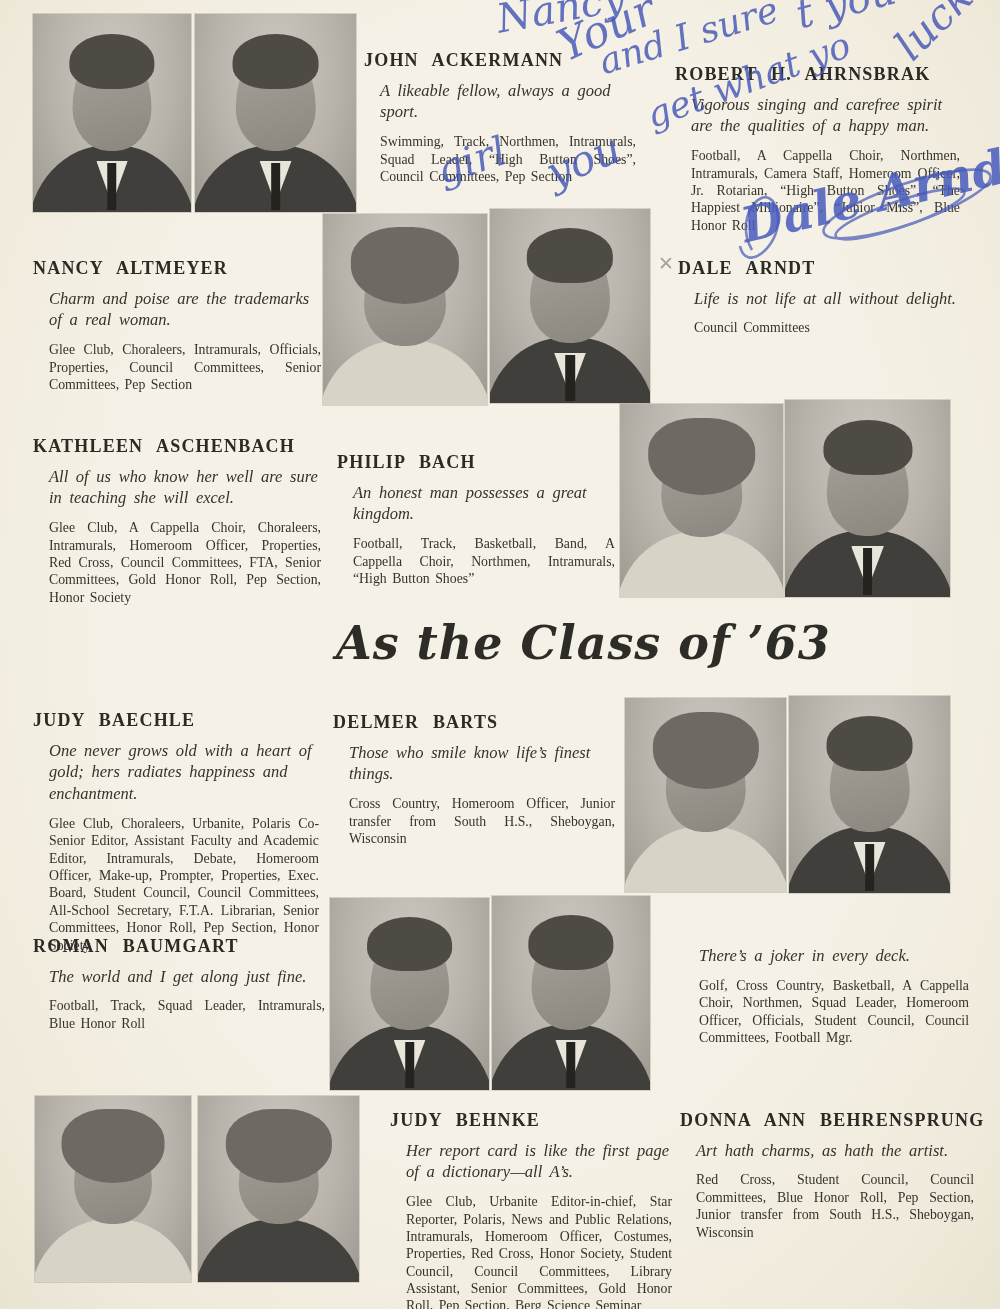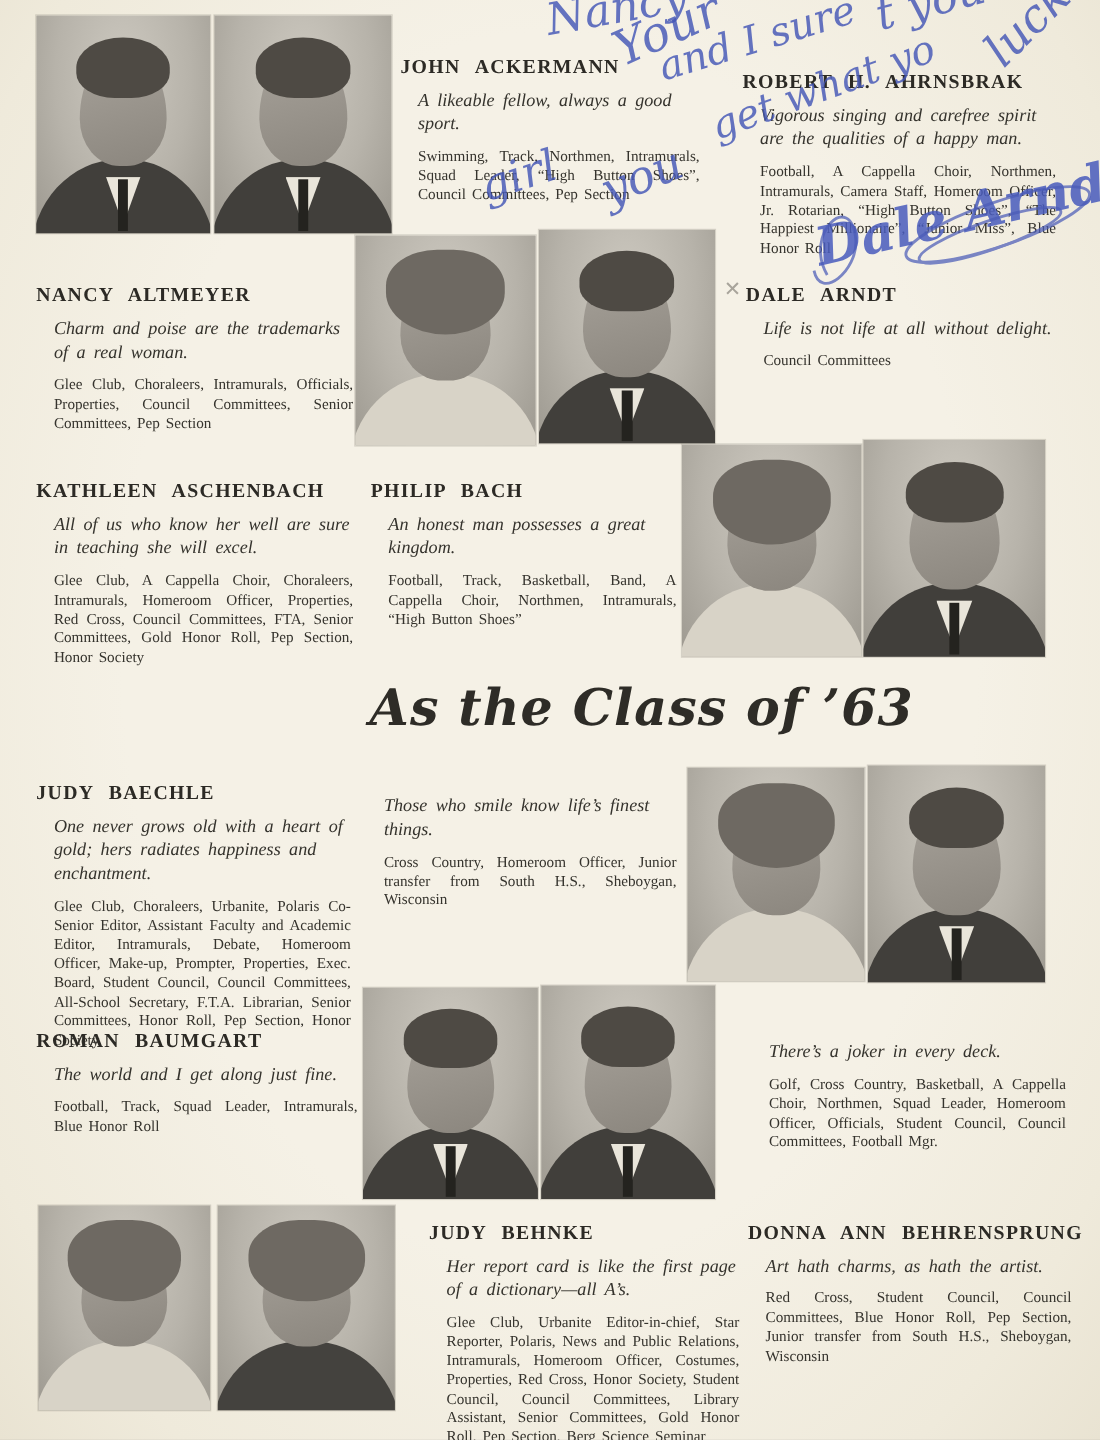--- a/index.html
+++ b/index.html
@@ -147,31 +147,32 @@
   <div class="entry" style="left:678px;top:258px;width:292px">
     <h2>DALE ARNDT</h2>
     <p class="quote">Life is not life at all without delight.</p>
     <p class="acts">Council Committees</p>
   </div>
   <div class="entry" style="left:33px;top:436px;width:288px">
     <h2>KATHLEEN ASCHENBACH</h2>
     <p class="quote">All of us who know her well are sure in teaching she will excel.</p>
     <p class="acts">Glee Club, A Cappella Choir, Choraleers, Intramurals, Homeroom Officer, Properties, Red Cross, Council Committees, FTA, Senior Committees, Gold Honor Roll, Pep Section, Honor Society</p>
   </div>
-  <div class="entry" style="left:337px;top:436px;width:278px">
+  <div class="entry" style="left:337px;top:452px;width:278px">
     <h2>PHILIP BACH</h2>
     <p class="quote">An honest man possesses a great kingdom.</p>
     <p class="acts">Football, Track, Basketball, Band, A Cappella Choir, Northmen, Intramurals, “High Button Shoes”</p>
   </div>
   <div class="entry" style="left:33px;top:710px;width:286px">
     <h2>JUDY BAECHLE</h2>
     <p class="quote">One never grows old with a heart of gold; hers radiates happiness and enchantment.</p>
     <p class="acts">Glee Club, Choraleers, Urbanite, Polaris Co-Senior Editor, Assistant Faculty and Academic Editor, Intramurals, Debate, Homeroom Officer, Make-up, Prompter, Properties, Exec. Board, Student Council, Council Committees, All-School Secretary, F.T.A. Librarian, Senior Committees, Honor Roll, Pep Section, Honor Society</p>
   </div>
   <div class="entry" style="left:333px;top:712px;width:282px">
+    <h2>DELMER BARTS</h2>
     <p class="quote">Those who smile know life’s finest things.</p>
     <p class="acts">Cross Country, Homeroom Officer, Junior transfer from South H.S., Sheboygan, Wisconsin</p>
   </div>
   <div class="entry" style="left:33px;top:936px;width:292px">
     <h2>ROMAN BAUMGART</h2>
     <p class="quote">The world and I get along just fine.</p>
     <p class="acts">Football, Track, Squad Leader, Intramurals, Blue Honor Roll</p>
   </div>
   <div class="entry" style="left:683px;top:936px;width:286px">
     <p class="quote">There’s a joker in every deck.</p>

